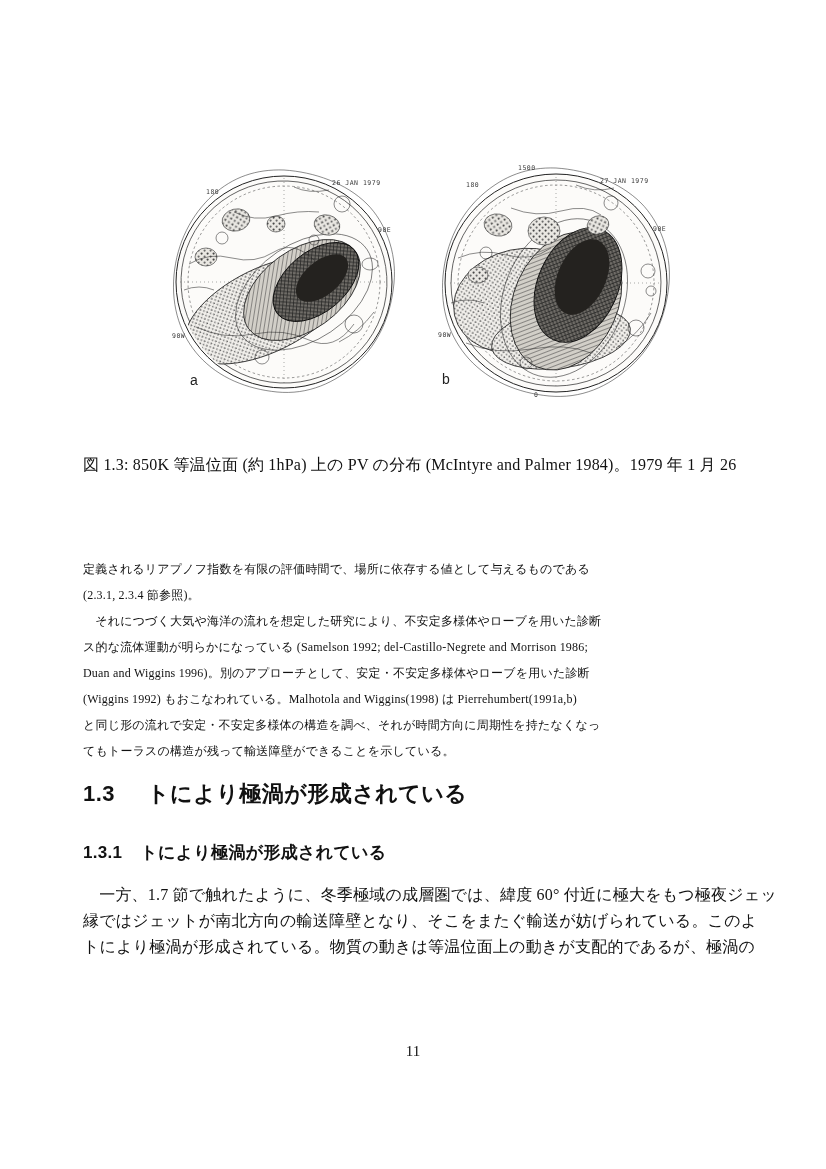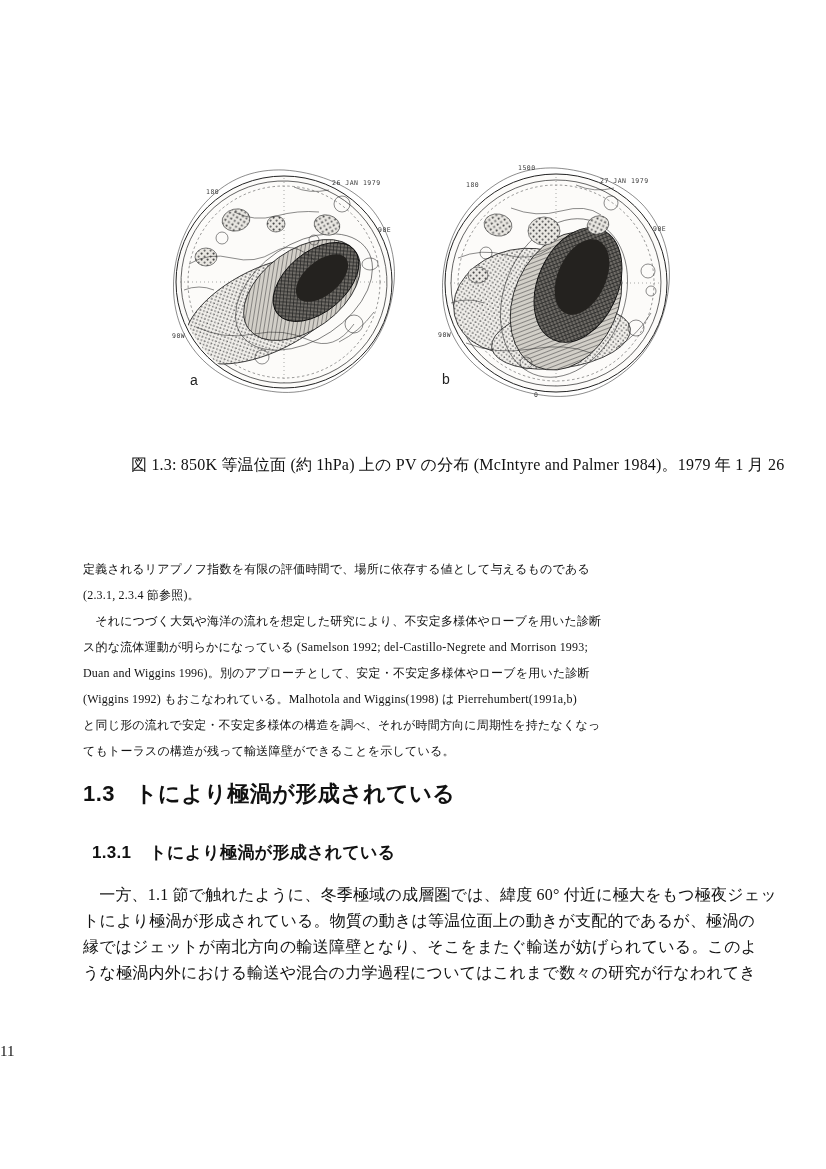--- a/index.html
+++ b/index.html
@@ -12,46 +12,46 @@
     overflow:hidden;
     font-family:"Liberation Serif","DejaVu Serif",serif;
   }
   .figure-svg{
     position:absolute;left:166px;top:158px;width:530px;height:248px;
   }
   .fig-label{font-family:"DejaVu Sans Mono","Liberation Mono",monospace;font-size:6.5px;fill:#3a3a3a;letter-spacing:.5px;}
   .panel-letter{font-family:"Liberation Sans","DejaVu Sans",sans-serif;font-size:14px;fill:#222;}
   .caption{
     position:absolute;left:83px;top:451px;width:664px;
-    font-size:16px;line-height:27px;letter-spacing:.2px;margin-left:48px;
+    font-size:16px;line-height:27px;letter-spacing:.2px;
   }
   .para1{
     position:absolute;left:83px;top:556px;width:672px;
     font-size:12px;line-height:26px;letter-spacing:.2px;
   }
   .para2{
     position:absolute;left:83px;top:882px;width:672px;
     font-size:16px;line-height:26px;letter-spacing:.2px;
   }
   .line{white-space:nowrap;}
   .sec-heading{
     position:absolute;left:83px;top:779px;
     font-family:"Liberation Sans","DejaVu Sans",sans-serif;
     font-weight:bold;font-size:22px;letter-spacing:.5px;
   }
-  .sec-heading .num{margin-right:20px;text-align:center;}
+  .sec-heading .num{margin-right:32px;text-align:center;}
   .subsec-heading{
     position:absolute;left:83px;top:841px;
     font-family:"Liberation Sans","DejaVu Sans",sans-serif;
     font-weight:bold;font-size:17px;letter-spacing:.3px;
   }
-  .subsec-heading .num{margin-right:18px;margin-left:9px;}
+  .subsec-heading .num{margin-right:18px;}
   .page-number{
     position:absolute;left:0;top:1043px;width:826px;
-    text-align:left;font-size:15px;
+    text-align:center;font-size:15px;
   }
   .contour{fill:none;stroke:#2c2c2c;stroke-width:.55;}
 </style>
 </head>
 <body>
 
 <div class="page">
 
   <svg class="figure-svg" viewBox="0 0 530 248" xmlns="http://www.w3.org/2000/svg">
     <defs>
@@ -199,37 +199,36 @@
   </svg>
 
   <div class="caption">
     <div class="line">図 1.3: 850K 等温位面 (約 1hPa) 上の PV の分布 (McIntyre and Palmer 1984)。1979 年 1 月 26</div>
   </div>
 
   <div class="para1">
     <div class="line">定義されるリアプノフ指数を有限の評価時間で、場所に依存する値として与えるものである</div>
     <div class="line">(2.3.1, 2.3.4 節参照)。</div>
     <div class="line">　それにつづく大気や海洋の流れを想定した研究により、不安定多様体やローブを用いた診断</div>
-    <div class="line">ス的な流体運動が明らかになっている (Samelson 1992; del-Castillo-Negrete and Morrison 1993;</div>
+    <div class="line">ス的な流体運動が明らかになっている (Samelson 1992; del-Castillo-Negrete and Morrison 1986;</div>
     <div class="line">Duan and Wiggins 1996)。別のアプローチとして、安定・不安定多様体やローブを用いた診断</div>
     <div class="line">(Wiggins 1992) もおこなわれている。Malhotola and Wiggins(1998) は Pierrehumbert(1991a,b)</div>
     <div class="line">と同じ形の流れで安定・不安定多様体の構造を調べ、それが時間方向に周期性を持たなくなっ</div>
     <div class="line">てもトーラスの構造が残って輸送障壁ができることを示している。</div>
   </div>
 
   <div class="sec-heading">
     <span class="num">1.3</span><span>トにより極渦が形成されている</span>
   </div>
 
   <div class="subsec-heading">
     <span class="num">1.3.1</span><span>トにより極渦が形成されている</span>
   </div>
 
   <div class="para2">
-    <div class="line">　一方、1.1 節で触れたように、冬季極域の成層圏では、緯度 60° 付近に極大をもつ極夜ジェッ</div>
+    <div class="line">　一方、1.7 節で触れたように、冬季極域の成層圏では、緯度 60° 付近に極大をもつ極夜ジェッ</div>
+    <div class="line">縁ではジェットが南北方向の輸送障壁となり、そこをまたぐ輸送が妨げられている。このよ</div>
     <div class="line">トにより極渦が形成されている。物質の動きは等温位面上の動きが支配的であるが、極渦の</div>
-    <div class="line">縁ではジェットが南北方向の輸送障壁となり、そこをまたぐ輸送が妨げられている。このよ</div>
-    <div class="line">うな極渦内外における輸送や混合の力学過程についてはこれまで数々の研究が行なわれてき</div>
   </div>
 
   <div class="page-number">11</div>
 
 </div>
 
 </body></html>

